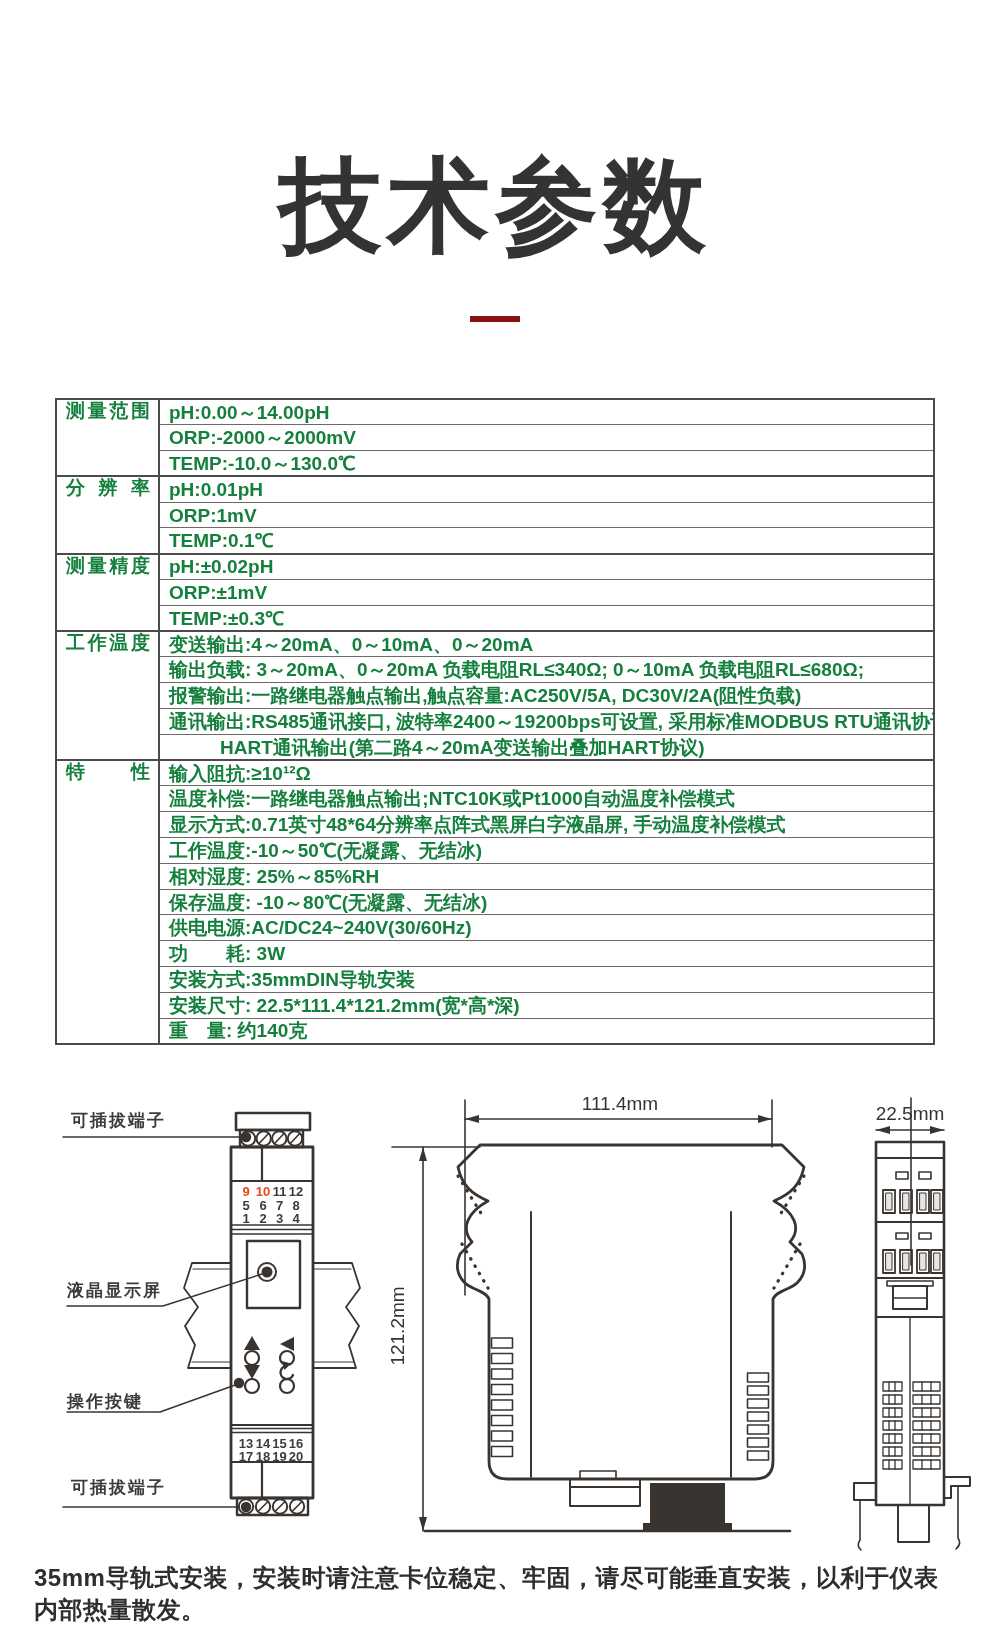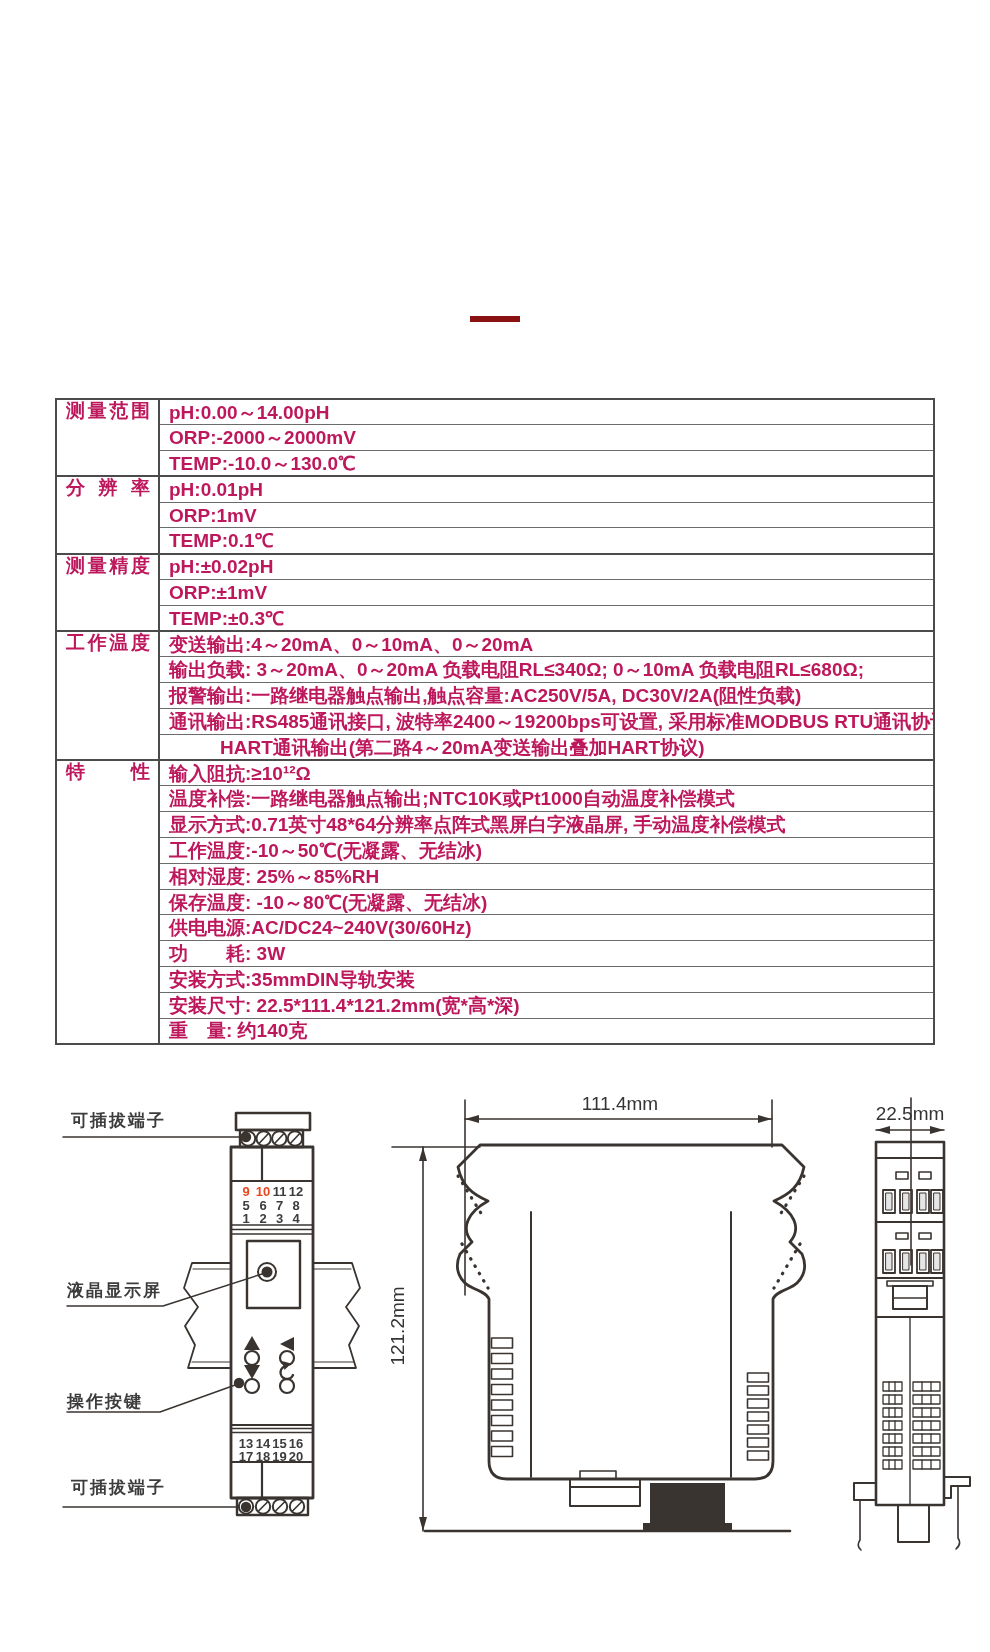--- a/index.html
+++ b/index.html
@@ -9,21 +9,21 @@
   *{box-sizing:border-box; margin:0; padding:0;}
   body{background:#ffffff; font-family:"Liberation Sans", sans-serif;}
   .page{position:relative; width:990px; height:1652px; background:#fff; overflow:hidden; color:var(--ink);}
 
   .title{position:absolute; top:138px; left:0; width:100%; text-align:center;
          font-size:103px; font-weight:bold; letter-spacing:5px; color:#333333;}
   .title-dash{position:absolute; top:316px; left:470px; width:50px; height:6px; background:var(--dash-red);}
 
   table.spec{position:absolute; top:398px; left:55px; width:880px; border-collapse:collapse;
              border:2.5px solid var(--line); table-layout:fixed;}
-  table.spec td{font-size:19px; font-weight:bold; color:#be185d; line-height:1.05;
+  table.spec td{font-size:19px; font-weight:bold; color:#15803d; line-height:1.05;
                 height:25.8px; padding:1px 8px 0 9px; white-space:nowrap; overflow:hidden;margin-top:20px;}
   td.cat{width:103px; vertical-align:top; padding-top:4px; border-right:2.5px solid var(--line);
          text-align:justify; text-align-last:justify; padding-left:11px; padding-right:11px;}
   td.val{border-top:1.5px solid var(--rowline);}
   tr.group-start td{border-top:2.5px solid var(--line);}
   td.val.indent{padding-left:60px;}
 
   svg.diag{position:absolute; overflow:visible;}
   svg.diag text{font-family:"Liberation Sans", sans-serif;}
   .cjk-label{font-size:17px; font-weight:bold; fill:var(--ink); letter-spacing:2px;}
@@ -32,20 +32,21 @@
   .dim{font-family:"DejaVu Sans Mono", monospace; font-size:19px; fill:#343434;}
 
   .footer{position:absolute; top:1562px; left:34px; width:925px;
           font-size:24px; font-weight:bold; color:#2e2e2e; letter-spacing:0.5px;}
 </style>
 </head>
 <body>
 
 <div class="page">
 
+  <div class="title">技术参数</div>
   <div class="title-dash"></div>
 
   <table class="spec">
     <tbody>
         <tr class="group-start">
           <td class="cat" rowspan="3">测量范围</td>
           <td class="val">pH:0.00～14.00pH</td>
         </tr>
         <tr>
           <td class="val">ORP:-2000～2000mV</td>
@@ -366,14 +367,15 @@
         <path d="M160,446 L160,498 Q164,504 158,509" stroke-width="1.6"></path>
       </g>
     </g>
     <g fill="var(--draw)" stroke="none">
       <path d="M78,90 L92,86 L92,94 Z"></path>
       <path d="M146,90 L132,86 L132,94 Z"></path>
     </g>
     <text class="dim" x="112" y="80" text-anchor="middle">22.5mm</text>
   </svg>
 
+  <div class="footer">35mm导轨式安装，安装时请注意卡位稳定、牢固，请尽可能垂直安装，以利于仪表内部热量散发。</div>
 
 </div>
 
 </body></html>

